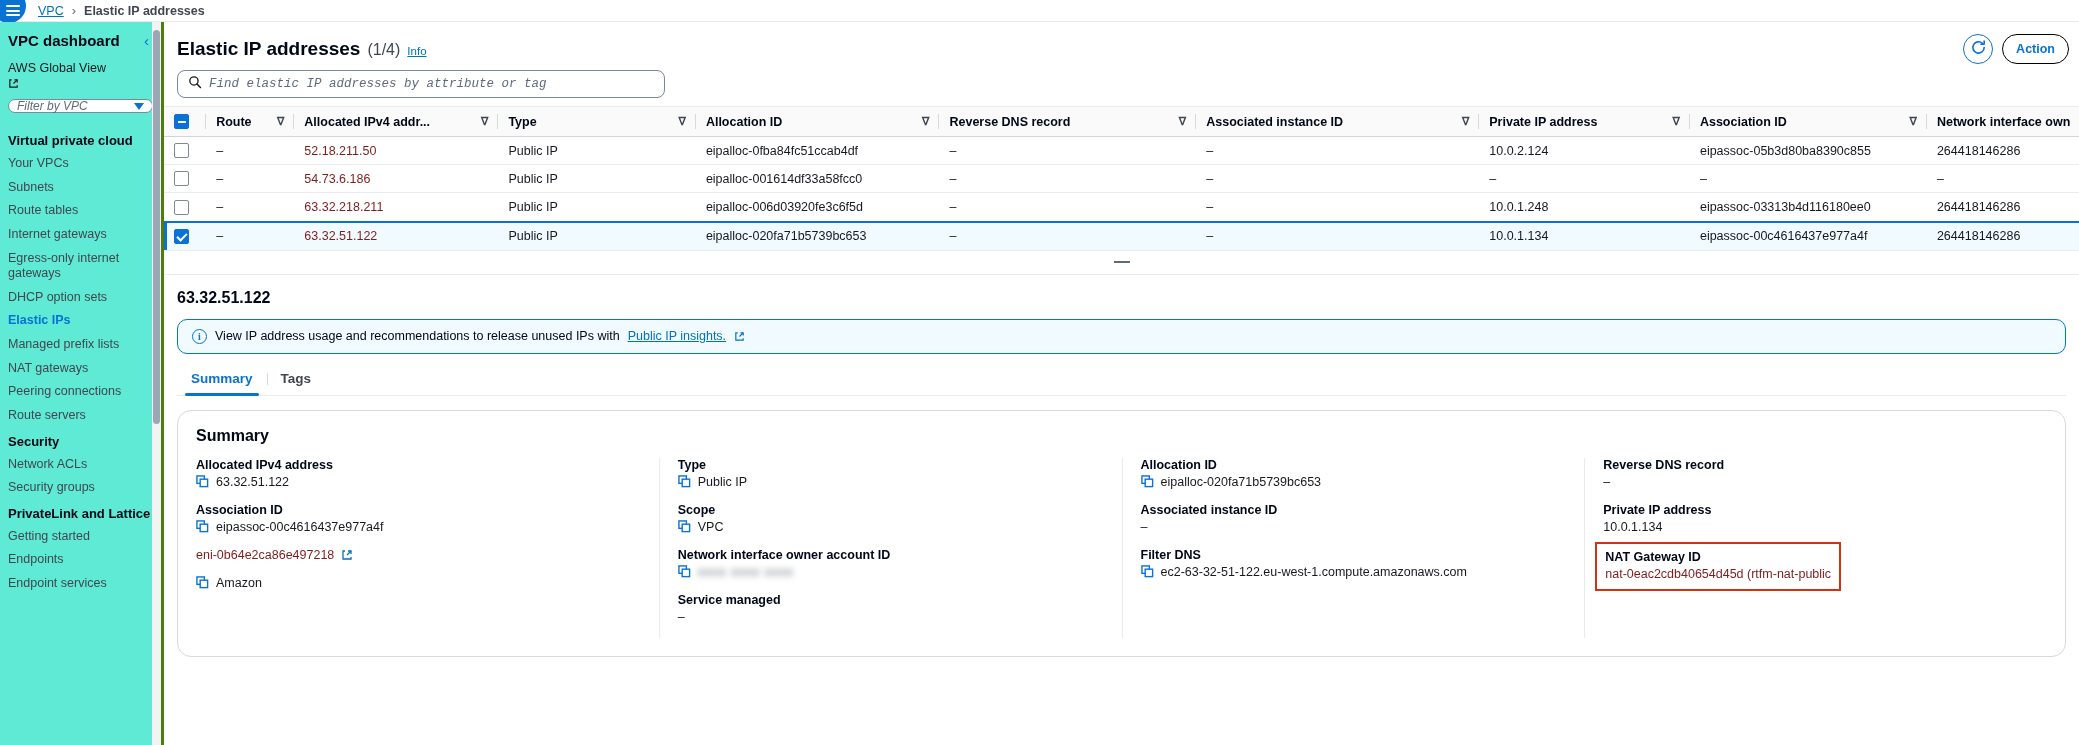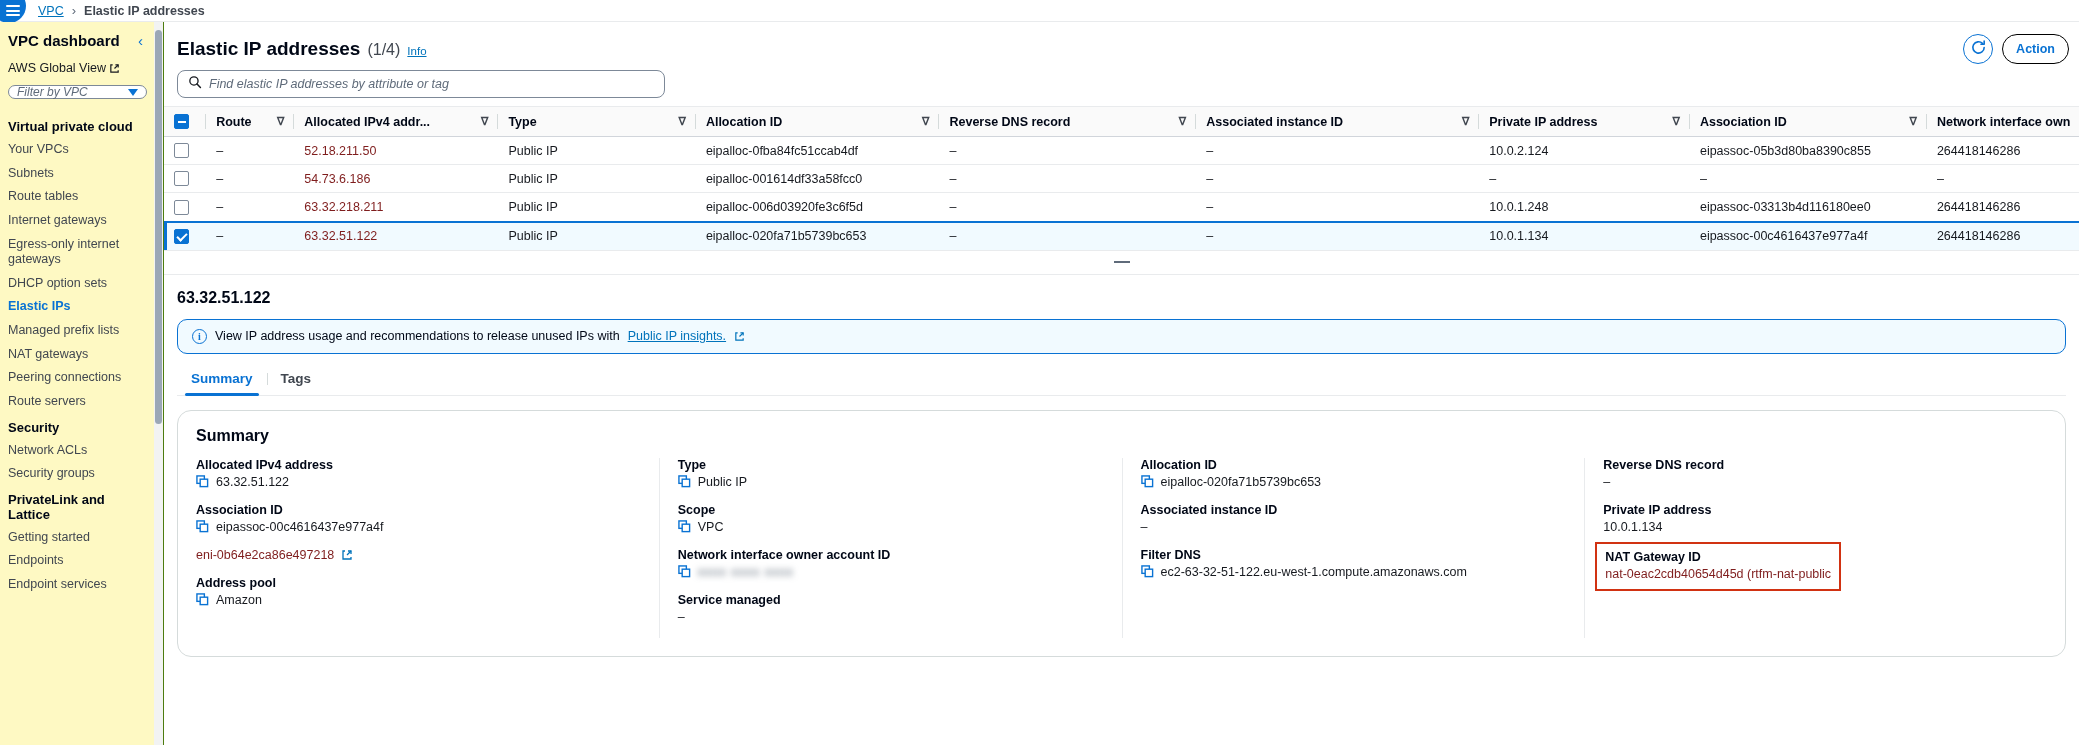--- a/index.html
+++ b/index.html
@@ -45,39 +45,39 @@
   .crumbs .sep { color: #5f6b7a; font-size: 13px; }
   .crumb-link { color: #0073bb; text-decoration: underline; cursor: pointer; }
   .crumb-current { color: #414750; font-weight: 700; }
 
   
   .shell { display: flex; height: 723px; }
 
   
   .sidebar {
     width: 164px;
-    background: #fef9c3;
-    border-right: 1px solid #4d7c0f;
-    padding: 10px 8px 0 0;
+    background: #5eead4;
+    border-right: 3px solid #4d7c0f;
+    padding: 10px 0 0 0;
     position: relative;
     overflow: hidden;
     flex: 0 0 164px;
   }
   .sb-head {
     display: flex; align-items: center; justify-content: space-between;
     padding: 0 12px 0 8px;
     margin-bottom: 12px;
   }
   .sb-title { font-size: 15px; font-weight: 700; color: #000716; }
   .sb-collapse { color: #0972d3; font-size: 15px; cursor: pointer; line-height: 1; }
   .sb-global {
     padding: 0 8px;
     font-size: 12.5px; color: #16191f;
     margin-bottom: 10px;
-    display: flex; align-items: center; gap: 3px;
+    display: flex; align-items: flex-start; gap: 3px; flex-direction: column;
   }
   .ext-ico { display:inline-block; width:11px; height:11px; position: relative; }
   .ext-ico svg { display:block; }
   .sb-filter {
     margin: 0 8px 14px 8px;
     height: 14px;
     border: 1px solid #7d8998;
     border-radius: 8px;
     display: flex; align-items: center; justify-content: space-between;
     padding: 0 8px;
@@ -167,21 +167,21 @@
     gap: 7px;
     padding: 0 10px;
     background: #fff;
   }
   .search-box input {
     border: none; outline: none;
     font-size: 12.5px;
     font-style: italic;
     color: #5f6b7a;
     width: 100%;
-    font-family: Liberation Sans, sans-serif;
+    font-family: Liberation Mono, monospace;
     background: transparent;
   }
   .search-box input::placeholder { color: #5f6b7a; font-style: italic; }
 
   
   .tbl-wrap { padding: 0 0 0 0; }
   table.eip { border-collapse: collapse; width: 2000px; table-layout: fixed; }
   table.eip thead th {
     background: #fafafa;
     border-top: 1px solid #e9ebed;
@@ -621,21 +621,20 @@
                   <span class="ext-ico">
                     <svg width="12" height="12" viewBox="0 0 12 12">
                       <path d="M4 2 H2 V10 H10 V8" fill="none" stroke="#0073bb" stroke-width="1.3"></path>
                       <path d="M7 2 H10 V5" fill="none" stroke="#0073bb" stroke-width="1.3"></path>
                       <path d="M10 2 L6 6" stroke="#0073bb" stroke-width="1.3"></path>
                     </svg>
                   </span>
                 </div>
               </div>
               <div class="field">
-                <div class="fkey">Address pool</div>
                 <div class="fval">
                   <span class="copy-ico"><svg width="13" height="13" viewBox="0 0 14 14">
                       <rect x="1" y="1" width="8" height="8" fill="none" stroke="#0972d3" stroke-width="1.5"></rect>
                       <rect x="4.5" y="4.5" width="8" height="8" fill="#fff" stroke="#0972d3" stroke-width="1.5"></rect>
                     </svg></span>
                   <span>Amazon</span>
                 </div>
               </div>
             </div>
           <div class="col" id="col2">

